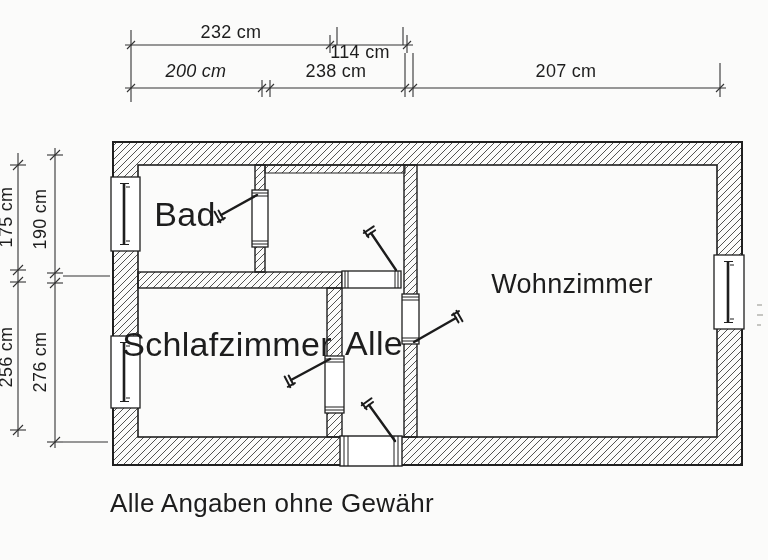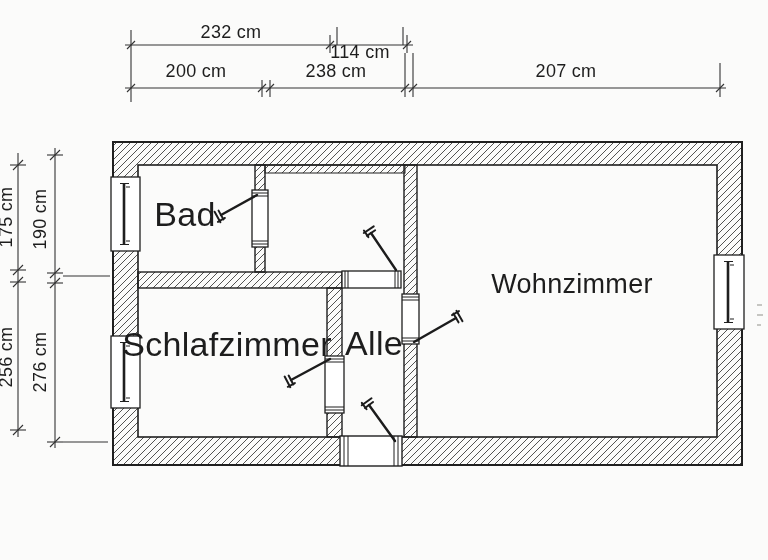--- a/index.html
+++ b/index.html
@@ -206,22 +206,23 @@
     </g>
   </svg>
 
   <span class="lbl room" style="left:185px;top:214px;">Bad</span>
   <span class="lbl room" style="left:227px;top:344px;">Schlafzimmer</span>
   <span class="lbl room-big" style="left:572px;top:284px;">Wohnzimmer</span>
   <span class="lbl room" style="left:374px;top:343px;">Alle</span>
 
   <span class="lbl dim" style="left:231px;top:32px;">232 cm</span>
   <span class="lbl dim" style="left:360px;top:32px;margin-top:20px;">114 cm</span>
-  <span class="lbl dim" style="left:196px;top:71px;">200 cm</span>
+  <span class="lbl dim" style="left:196px;top:71px;font-style:italic;">200 cm</span>
   <span class="lbl dim" style="left:336px;top:71px;">238 cm</span>
   <span class="lbl dim" style="left:566px;top:71px;">207 cm</span>
 
   <span class="lbl dim dim-v" style="left:6px;top:217px;">175 cm</span>
   <span class="lbl dim dim-v" style="left:6px;top:357px;">256 cm</span>
   <span class="lbl dim dim-v" style="left:40px;top:219px;">190 cm</span>
   <span class="lbl dim dim-v" style="left:40px;top:362px;">276 cm</span>
 
+  <span class="lbl footer-note" style="left:272px;top:503px;">Alle Angaben ohne Gewähr</span>
 </div>
 
 </body></html>

